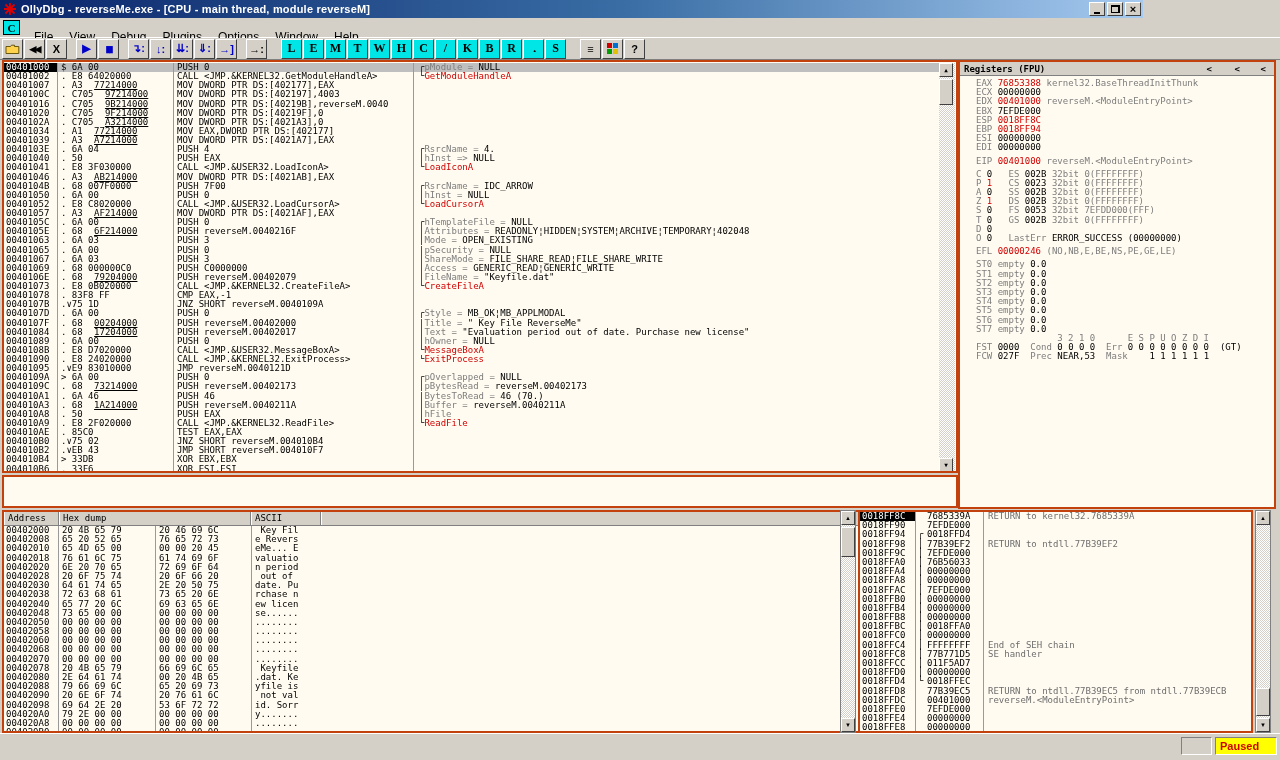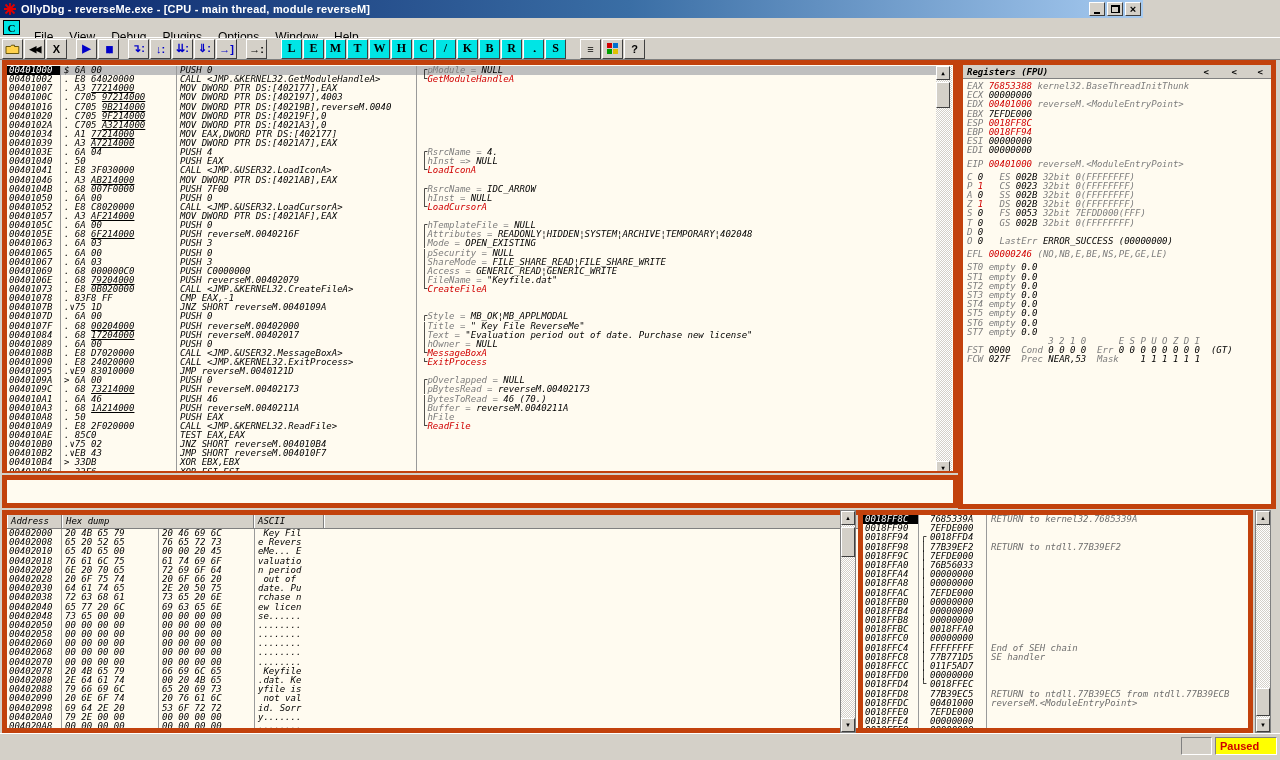--- a/index.html
+++ b/index.html
@@ -37,45 +37,45 @@
     display:flex; align-items:center; justify-content:center; font-size:11px; font-weight:bold; color:#000; overflow:hidden; }
   .tbtn.blue { color:#0000c8; }
   .tbtn.cyan { background:#00e5e5; font-family:"Liberation Serif",serif; font-size:12px; }
   .tbtn .small { font-size:9px; letter-spacing:-2px; }
   .gl-grid { display:grid; grid-template-columns:5px 5px; grid-auto-rows:5px; gap:1px; }
   .gl-grid span:nth-child(1){background:#d00000;} .gl-grid span:nth-child(2){background:#0070d0;}
   .gl-grid span:nth-child(3){background:#00a000;} .gl-grid span:nth-child(4){background:#e0c000;}
 
   
   #workspace { position:absolute; left:0; top:60px; width:1280px; height:673px; background:#d4d0c8; }
-  .pane { position:absolute; background:#fffbf0; border:5px solid #c2410c; overflow:hidden;font-style:italic; }
+  .pane { position:absolute; background:#fffbf0; border:2px solid #c2410c; overflow:hidden; }
 
   
   #pane-disasm { left:2px; top:0; width:956px; height:413px; border-bottom-width:2px; }
   #disasm-rows { position:absolute; left:0; top:1px; right:16px; bottom:0; overflow:hidden; }
   .drow { display:flex; height:9.13px; font-size:9px; line-height:9.2px; white-space:pre; }
   .drow span { overflow:hidden; flex:0 0 auto; }
   .c-addr { width:54px; padding-left:2px; border-right:1px solid #9a9a9a; }
   .c-hex  { width:116px; padding-left:3px; border-right:1px solid #9a9a9a; }
-  .c-hex u { text-decoration:underline; }
+  .c-hex u { text-decoration:underline;margin-left:6px; }
   .c-ins  { width:240px; padding-left:3px; border-right:1px solid #9a9a9a; }
   .c-cmt  { flex:1 1 auto !important; padding-left:5px; }
   .drow.sel { background:#bfbfbf; }
   .drow.sel .c-addr { background:#000; color:#fff; }
   .sg-g { color:#7d7d7d; } .sg-b { color:#000; } .sg-r { color:#d00000; }
 
   
   #pane-info { left:2px; top:415px; width:956px; height:33px; }
 
   
   #pane-regs { left:958px; top:0; width:318px; height:449px; }
   #regs-header { height:14px; background:#d4d0c8; border-bottom:1px solid #808080; position:relative;
     font-size:9px; font-weight:bold; padding:2px 0 0 4px; }
   .reg-chev { position:absolute; top:2px; font-size:9px; font-weight:bold; color:#000; }
-  #regs-body { padding:3px 0 0 4px; }
+  #regs-body { padding:3px 0 0 4px;margin-left:12px; }
   .rline { height:9.2px; font-size:9px; line-height:9.2px; white-space:pre; }
   .rgap { height:4px; }
 
   
   #pane-dump { left:2px; top:450px; width:988px; height:223px; }
   #dump-header { display:flex; height:14px; background:#d4d0c8; border-bottom:1px solid #808080; font-size:9px; line-height:13px; white-space:pre; }
   .hcell { border-right:1px solid #808080; border-left:1px solid #fff; padding-left:3px; overflow:hidden; }
   .hc-addr { width:55px; } .hc-hex { width:192px; } .hc-asc { width:70px; } .hc-fill { flex:1; border-right:none; }
   .durow { display:flex; height:9.2px; font-size:9px; line-height:9.3px; white-space:pre; }
   .du-addr { width:55px; padding-left:2px; border-right:1px solid #9a9a9a; }

